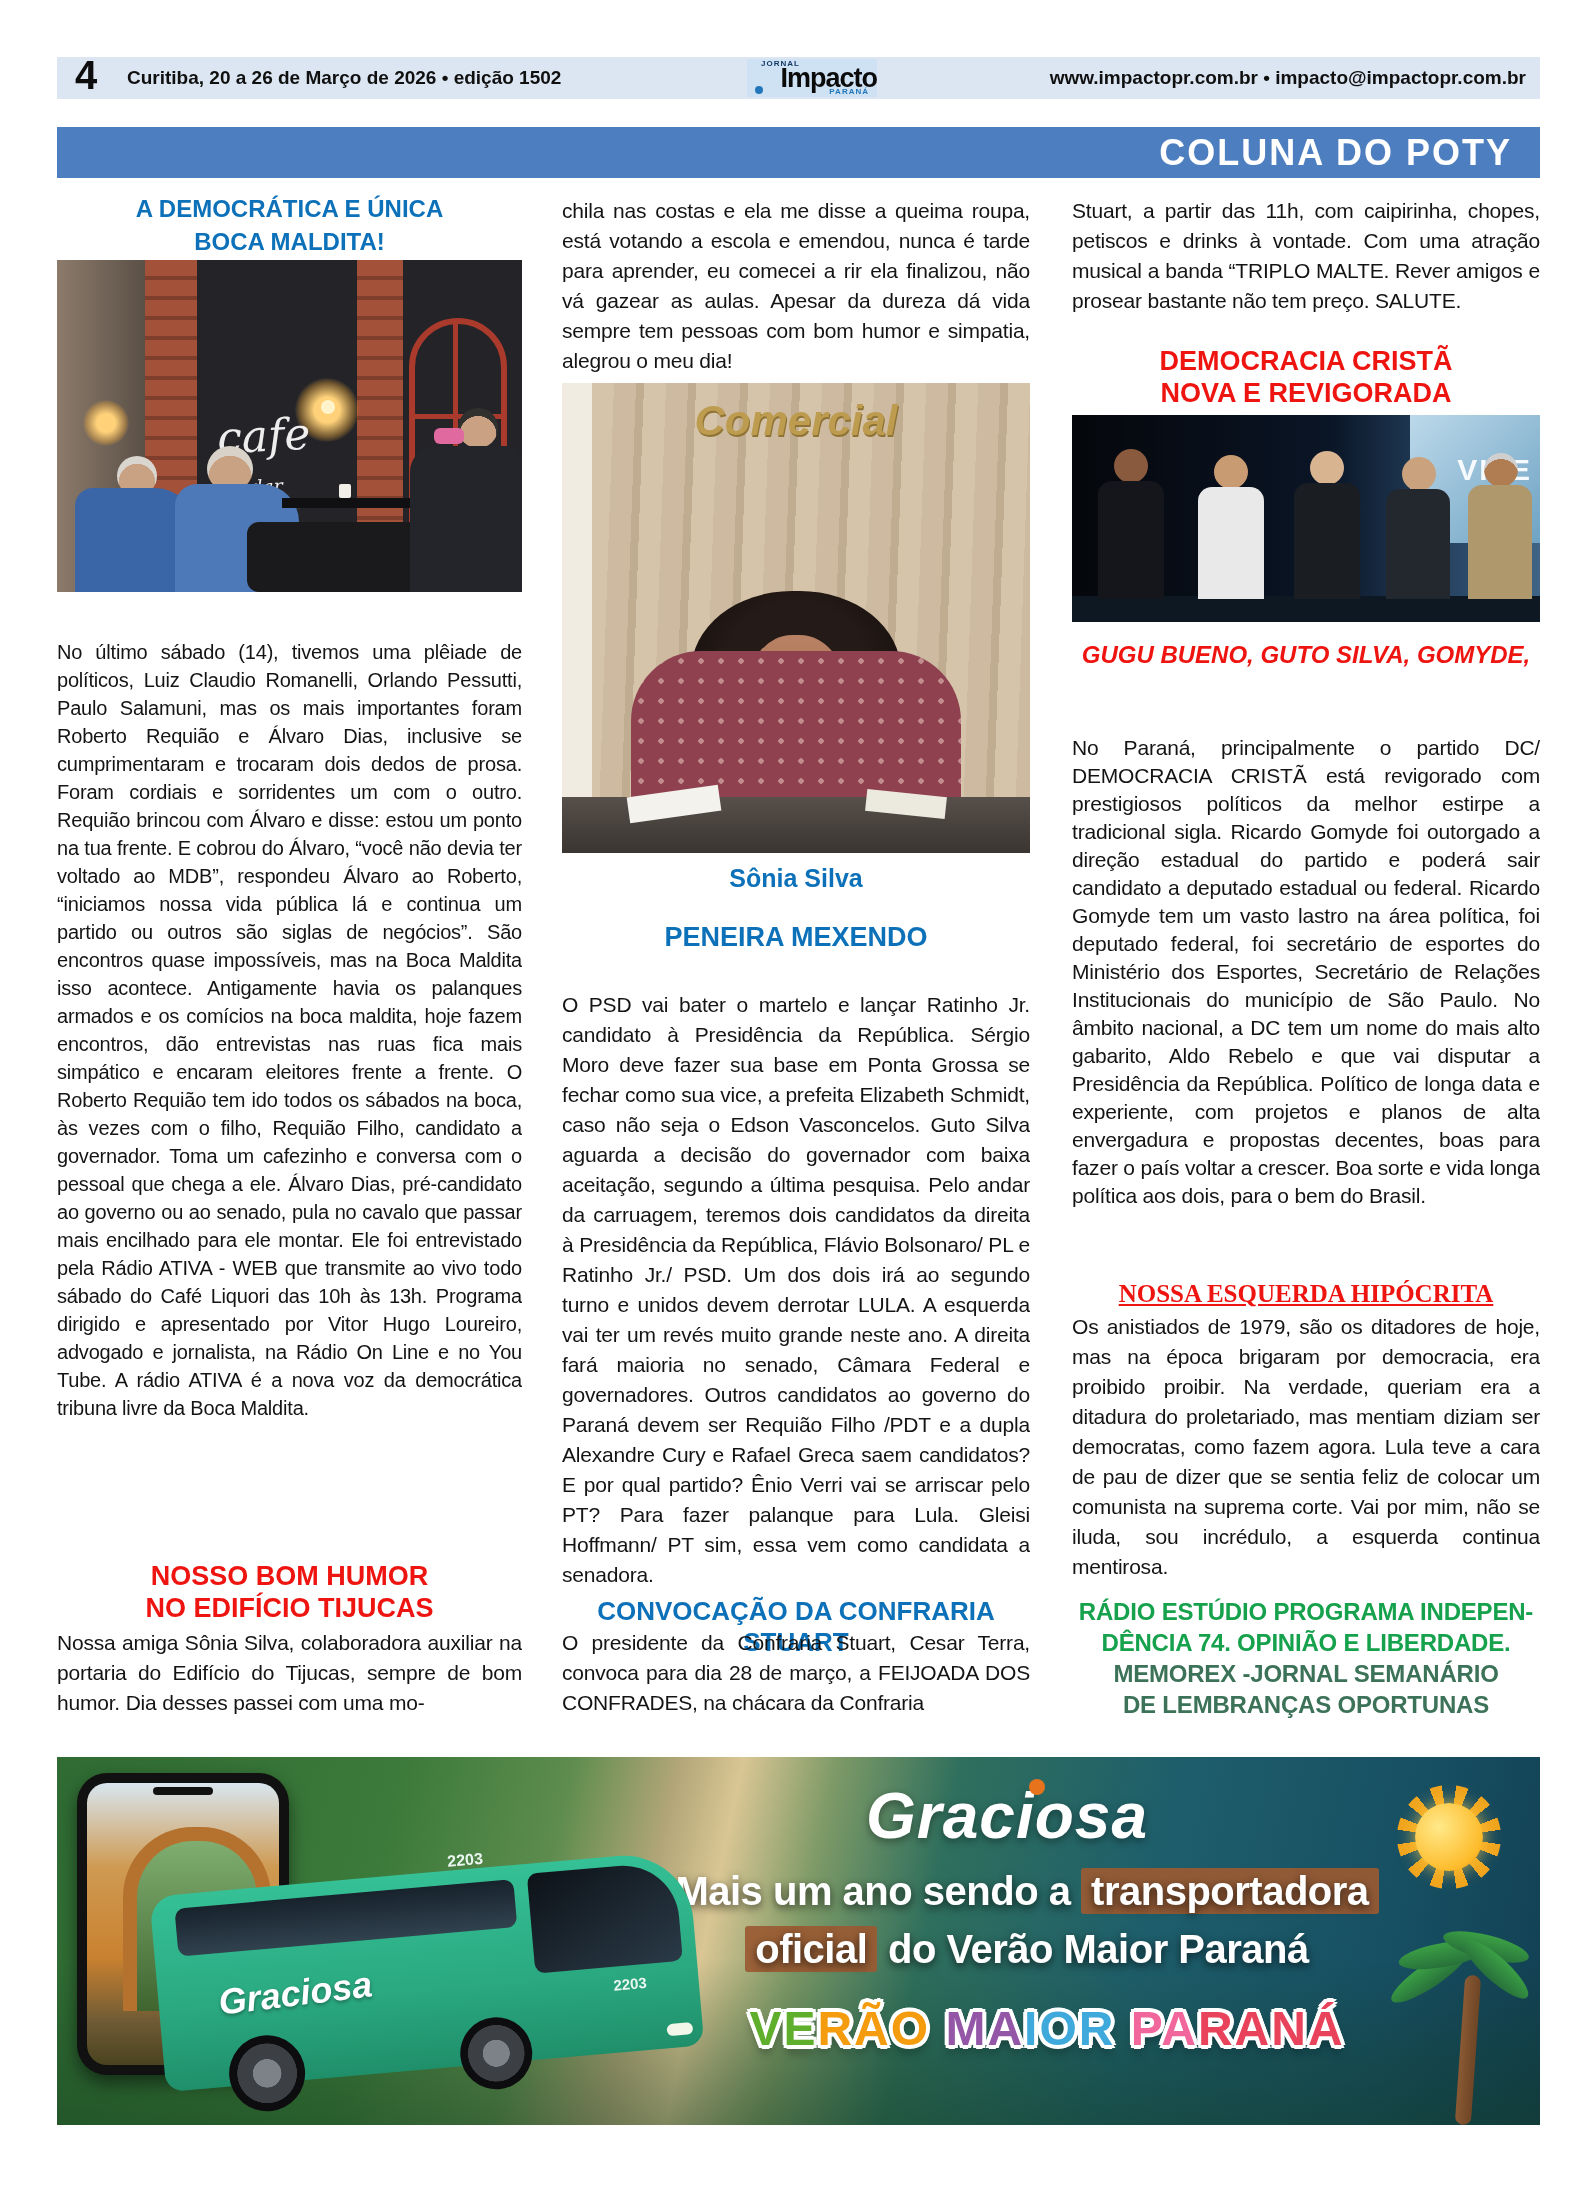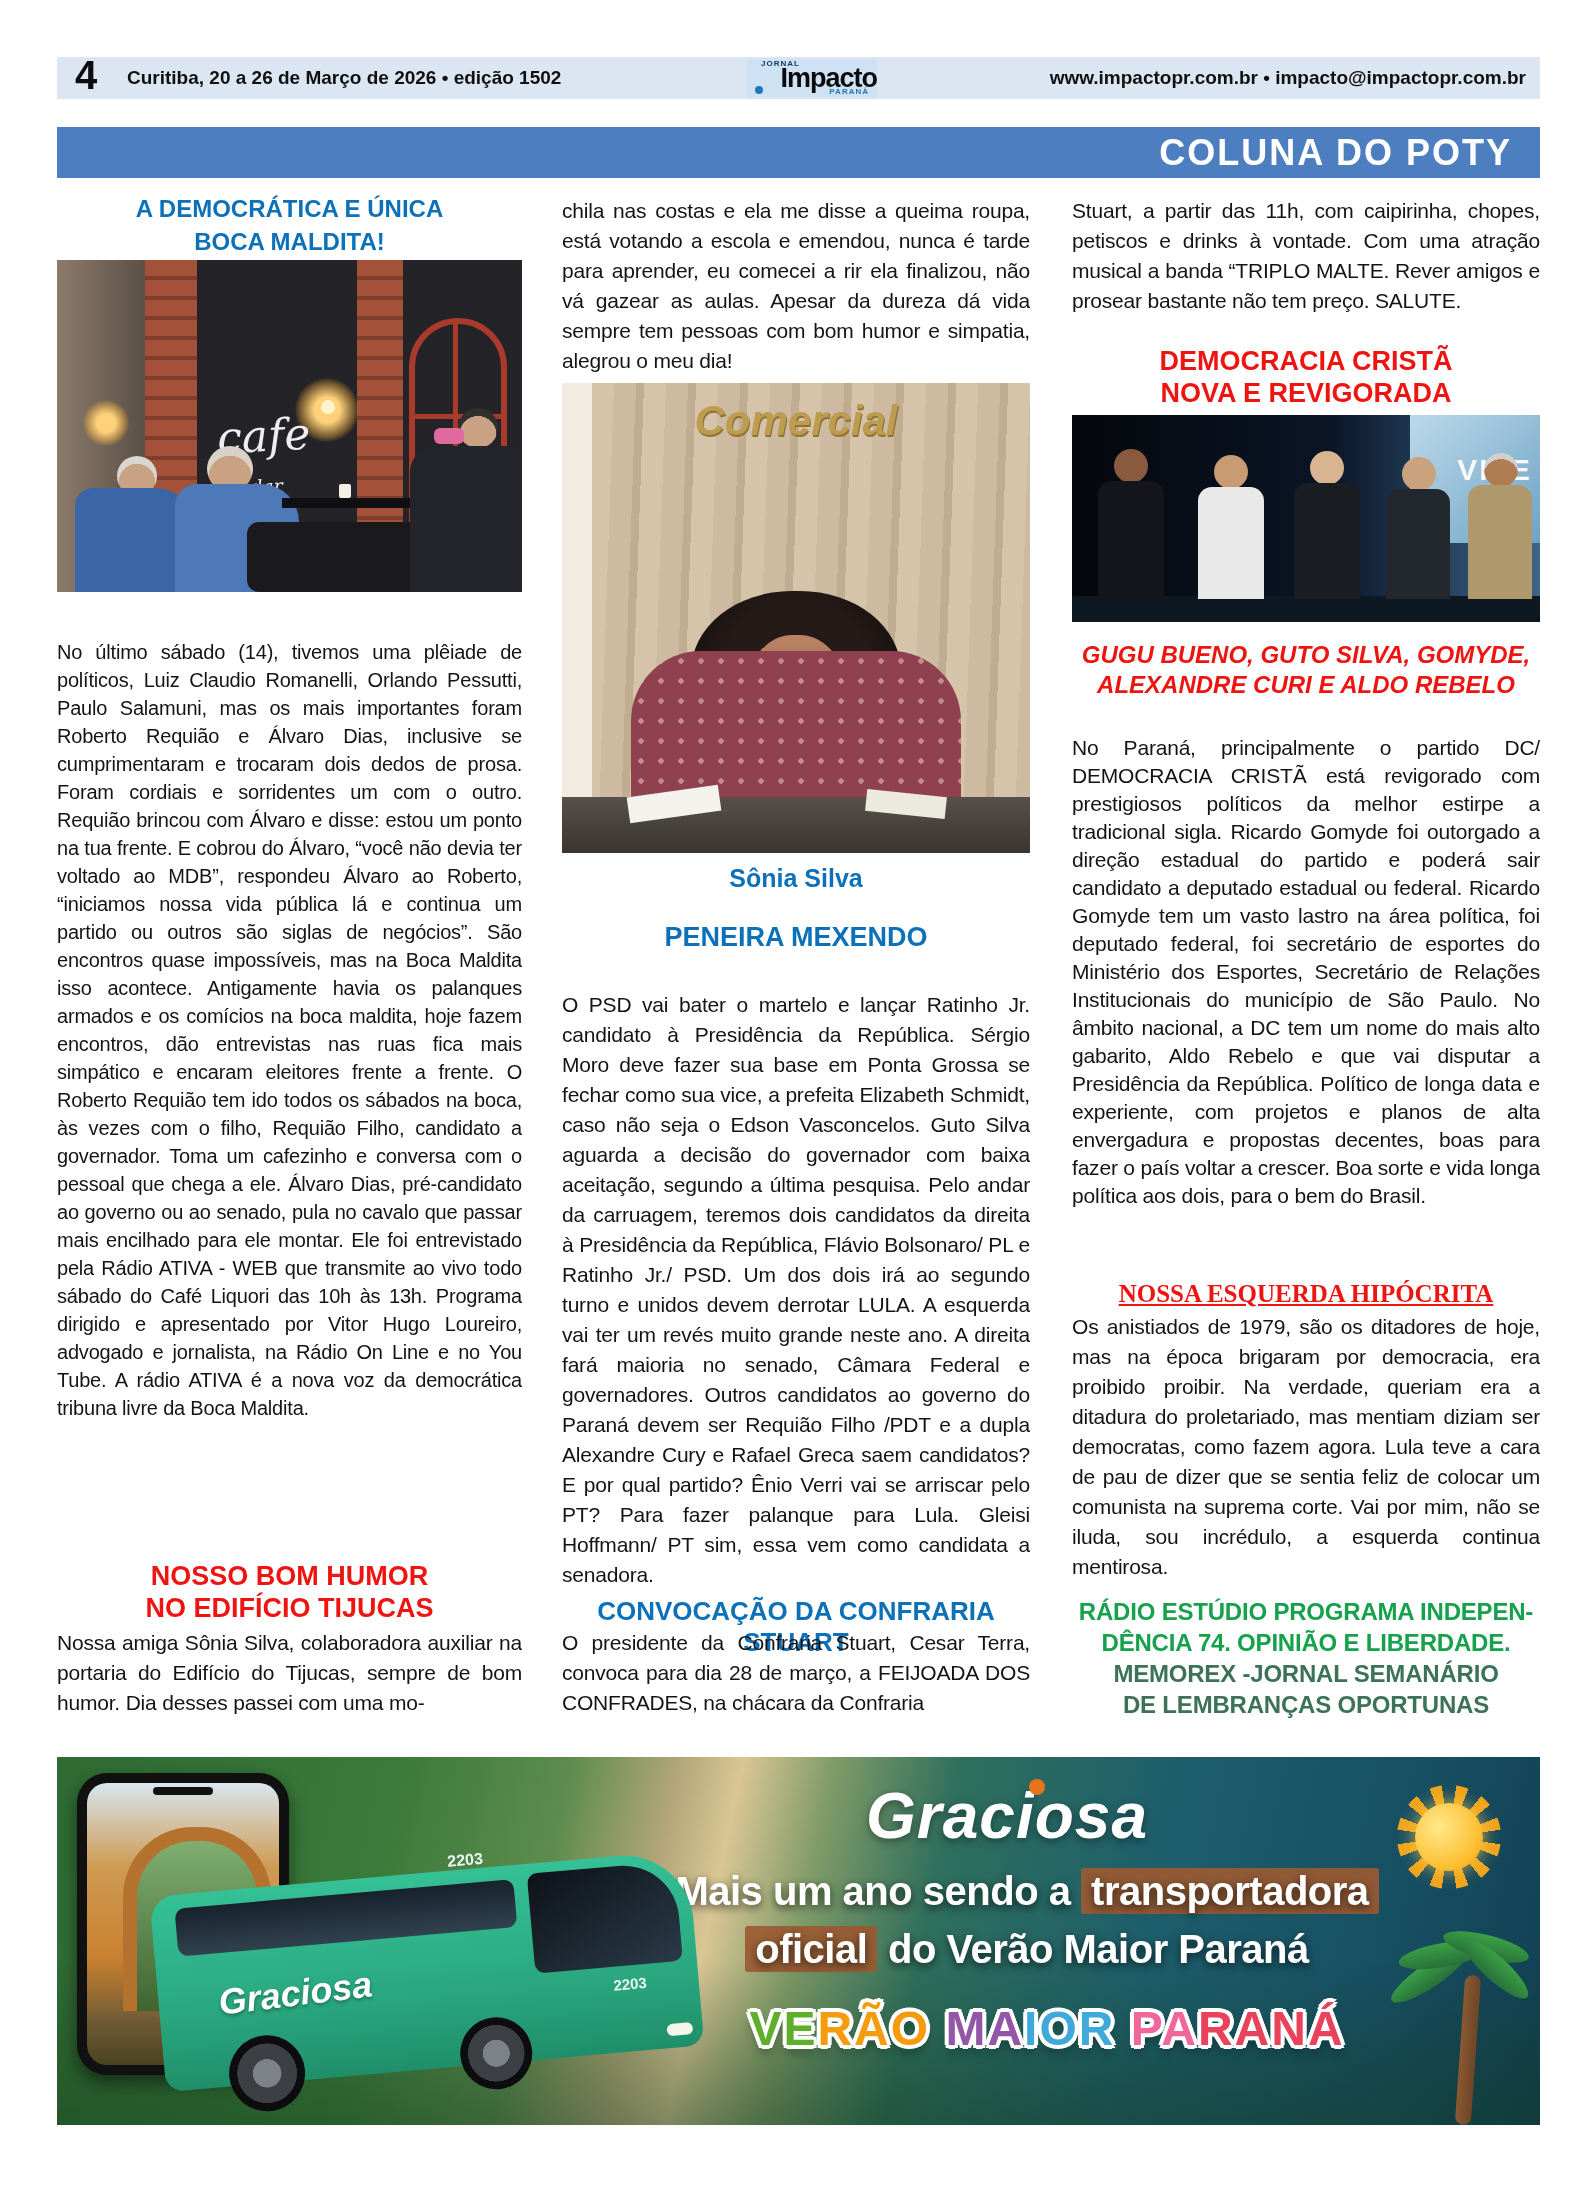--- a/index.html
+++ b/index.html
@@ -174,21 +174,20 @@
     <div class="abs man-head" style="left:238px;top:36px;width:34px;height:34px;background:#d8b491;"></div>
     <div class="abs man-body" style="left:222px;top:68px;width:66px;height:116px;background:#1a1d22;"></div>
     <div class="abs man-head" style="left:330px;top:42px;width:34px;height:34px;background:#caa27e;"></div>
     <div class="abs man-body" style="left:314px;top:74px;width:64px;height:110px;background:#23272e;"></div>
     <div class="abs man-head" style="left:412px;top:38px;width:34px;height:34px;background:radial-gradient(circle at 50% 70%,#b07c52 60%,#cfcfcf 61%);"></div>
     <div class="abs man-body" style="left:396px;top:70px;width:64px;height:114px;background:#b0986d;"></div>
   </div>
 
   <div class="abs cap-red" style="left:1072px;top:640px;width:468px;">
     <div>GUGU BUENO, GUTO SILVA, GOMYDE,</div>
-    <div>ALEXANDRE CURI E ALDO REBELO</div>
   </div>
 
   <div class="abs jtext bld" style="left:1072px;top:702px;width:468px;height:570px;font-size:21px;line-height:28px;">No Paraná, principalmente o partido DC/ DEMOCRACIA CRISTÃ está revigorado com prestigiosos políticos da melhor estirpe a tradicional sigla. Ricardo Gomyde foi outorgado a direção estadual do partido e poderá sair candidato a deputado estadual ou federal. Ricardo Gomyde tem um vasto lastro na área política, foi deputado federal, foi secretário de esportes do Ministério dos Esportes, Secretário de Relações Institucionais do município de São Paulo. No âmbito nacional, a DC tem um nome do mais alto gabarito, Aldo Rebelo e que vai disputar a Presidência da República. Político de longa data e experiente, com projetos e planos de alta envergadura e propostas decentes, boas para fazer o país voltar a crescer. Boa sorte e vida longa política aos dois, para o bem do Brasil.</div>
 
   <div class="abs head-red" style="left:1072px;top:1280px;width:468px;font-size:25px;text-decoration:underline;font-family:Liberation Serif, serif;">NOSSA ESQUERDA HIPÓCRITA</div>
   <div class="abs jtext reg" style="left:1072px;top:1312px;width:468px;height:272px;">Os anistiados de 1979, são os ditadores de hoje, mas na época brigaram por democracia, era proibido proibir. Na verdade, queriam era a ditadura do proletariado, mas mentiam diziam ser democratas, como fazem agora. Lula teve a cara de pau de dizer que se sentia feliz de colocar um comunista na suprema corte. Vai por mim, não se iluda, sou incrédulo, a esquerda continua mentirosa.</div>
 
   <div class="abs" style="left:1072px;top:1596px;width:468px;">
     <div class="radio-line radio-bright">RÁDIO ESTÚDIO PROGRAMA INDEPEN-</div>
     <div class="radio-line radio-bright">DÊNCIA 74. OPINIÃO E LIBERDADE.</div>

